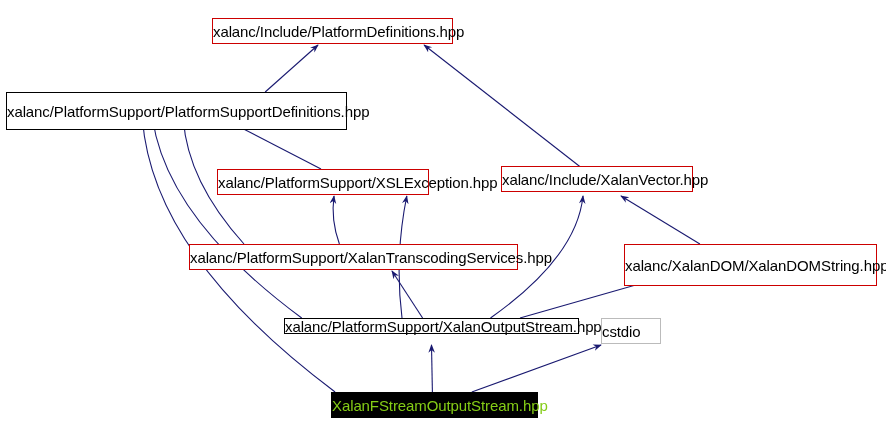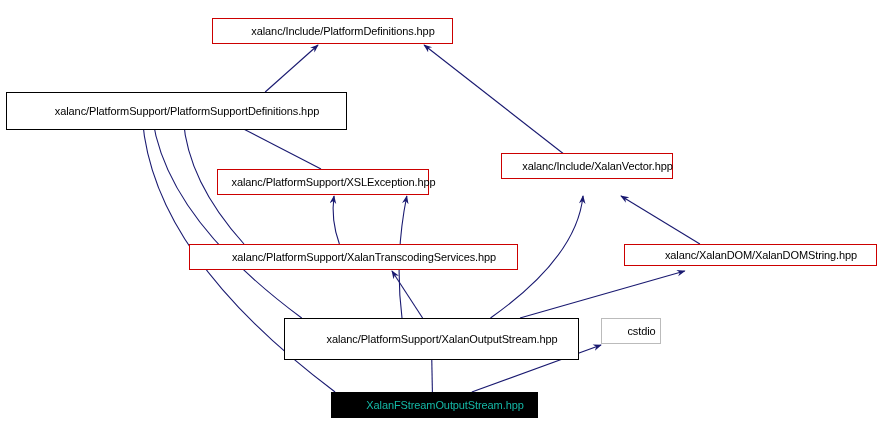--- a/index.html
+++ b/index.html
@@ -23,36 +23,34 @@
     top: 0;
     width: 886px;
     height: 435px;
     pointer-events: none;
   }
   .node {
     position: absolute;
     box-sizing: border-box;
     display: flex;
     align-items: center;
-    justify-content: center;
-    font-size: 11px;
+    font-size: 15px;
     line-height: 1;
     white-space: nowrap;
     background: #ffffff;
     color: #000000;
     border: 1px solid #000000;
     letter-spacing: -0.1px;
-    padding-left: 21px;
   }
   .node.red   { border-color: #cc0000; }
   .node.black { border-color: #000000; }
   .node.gray  { border-color: #bbbbbb; }
   .node.current {
     background: #000000;
-    color: #14b8a6;
+    color: #84cc16;
     border-color: #000000;
   }
   .node-label {
     pointer-events: none;
   }
 </style>
 </head>
 <body>
 
 <div id="diagram-canvas">
@@ -84,30 +82,30 @@
   <div id="nodes">
       <div class="node red" style="left: 212px; top: 18px; width: 241px; height: 26px;">
         <span class="node-label">xalanc/Include/PlatformDefinitions.hpp</span>
       </div>
       <div class="node black" style="left: 6px; top: 92px; width: 341px; height: 38px;">
         <span class="node-label">xalanc/PlatformSupport/PlatformSupportDefinitions.hpp</span>
       </div>
       <div class="node red" style="left: 217px; top: 169px; width: 212px; height: 26px;">
         <span class="node-label">xalanc/PlatformSupport/XSLException.hpp</span>
       </div>
-      <div class="node red" style="left: 501px; top: 153px; width: 172px; height: 26px;">
+      <div class="node red" style="left: 501px; top: 166px; width: 192px; height: 26px;">
         <span class="node-label">xalanc/Include/XalanVector.hpp</span>
       </div>
       <div class="node red" style="left: 165px; top: 244px; width: 329px; height: 26px; margin-left: 24px;">
         <span class="node-label">xalanc/PlatformSupport/XalanTranscodingServices.hpp</span>
       </div>
-      <div class="node red" style="left: 624px; top: 244px; width: 253px; height: 22px;">
+      <div class="node red" style="left: 624px; top: 244px; width: 253px; height: 42px;">
         <span class="node-label">xalanc/XalanDOM/XalanDOMString.hpp</span>
       </div>
-      <div class="node black" style="left: 284px; top: 318px; width: 295px; height: 42px;">
+      <div class="node black" style="left: 284px; top: 318px; width: 295px; height: 16px;">
         <span class="node-label">xalanc/PlatformSupport/XalanOutputStream.hpp</span>
       </div>
       <div class="node gray" style="left: 601px; top: 318px; width: 60px; height: 26px;">
         <span class="node-label">cstdio</span>
       </div>
       <div class="node current" style="left: 331px; top: 392px; width: 207px; height: 26px;">
         <span class="node-label">XalanFStreamOutputStream.hpp</span>
       </div>
     </div>
 

